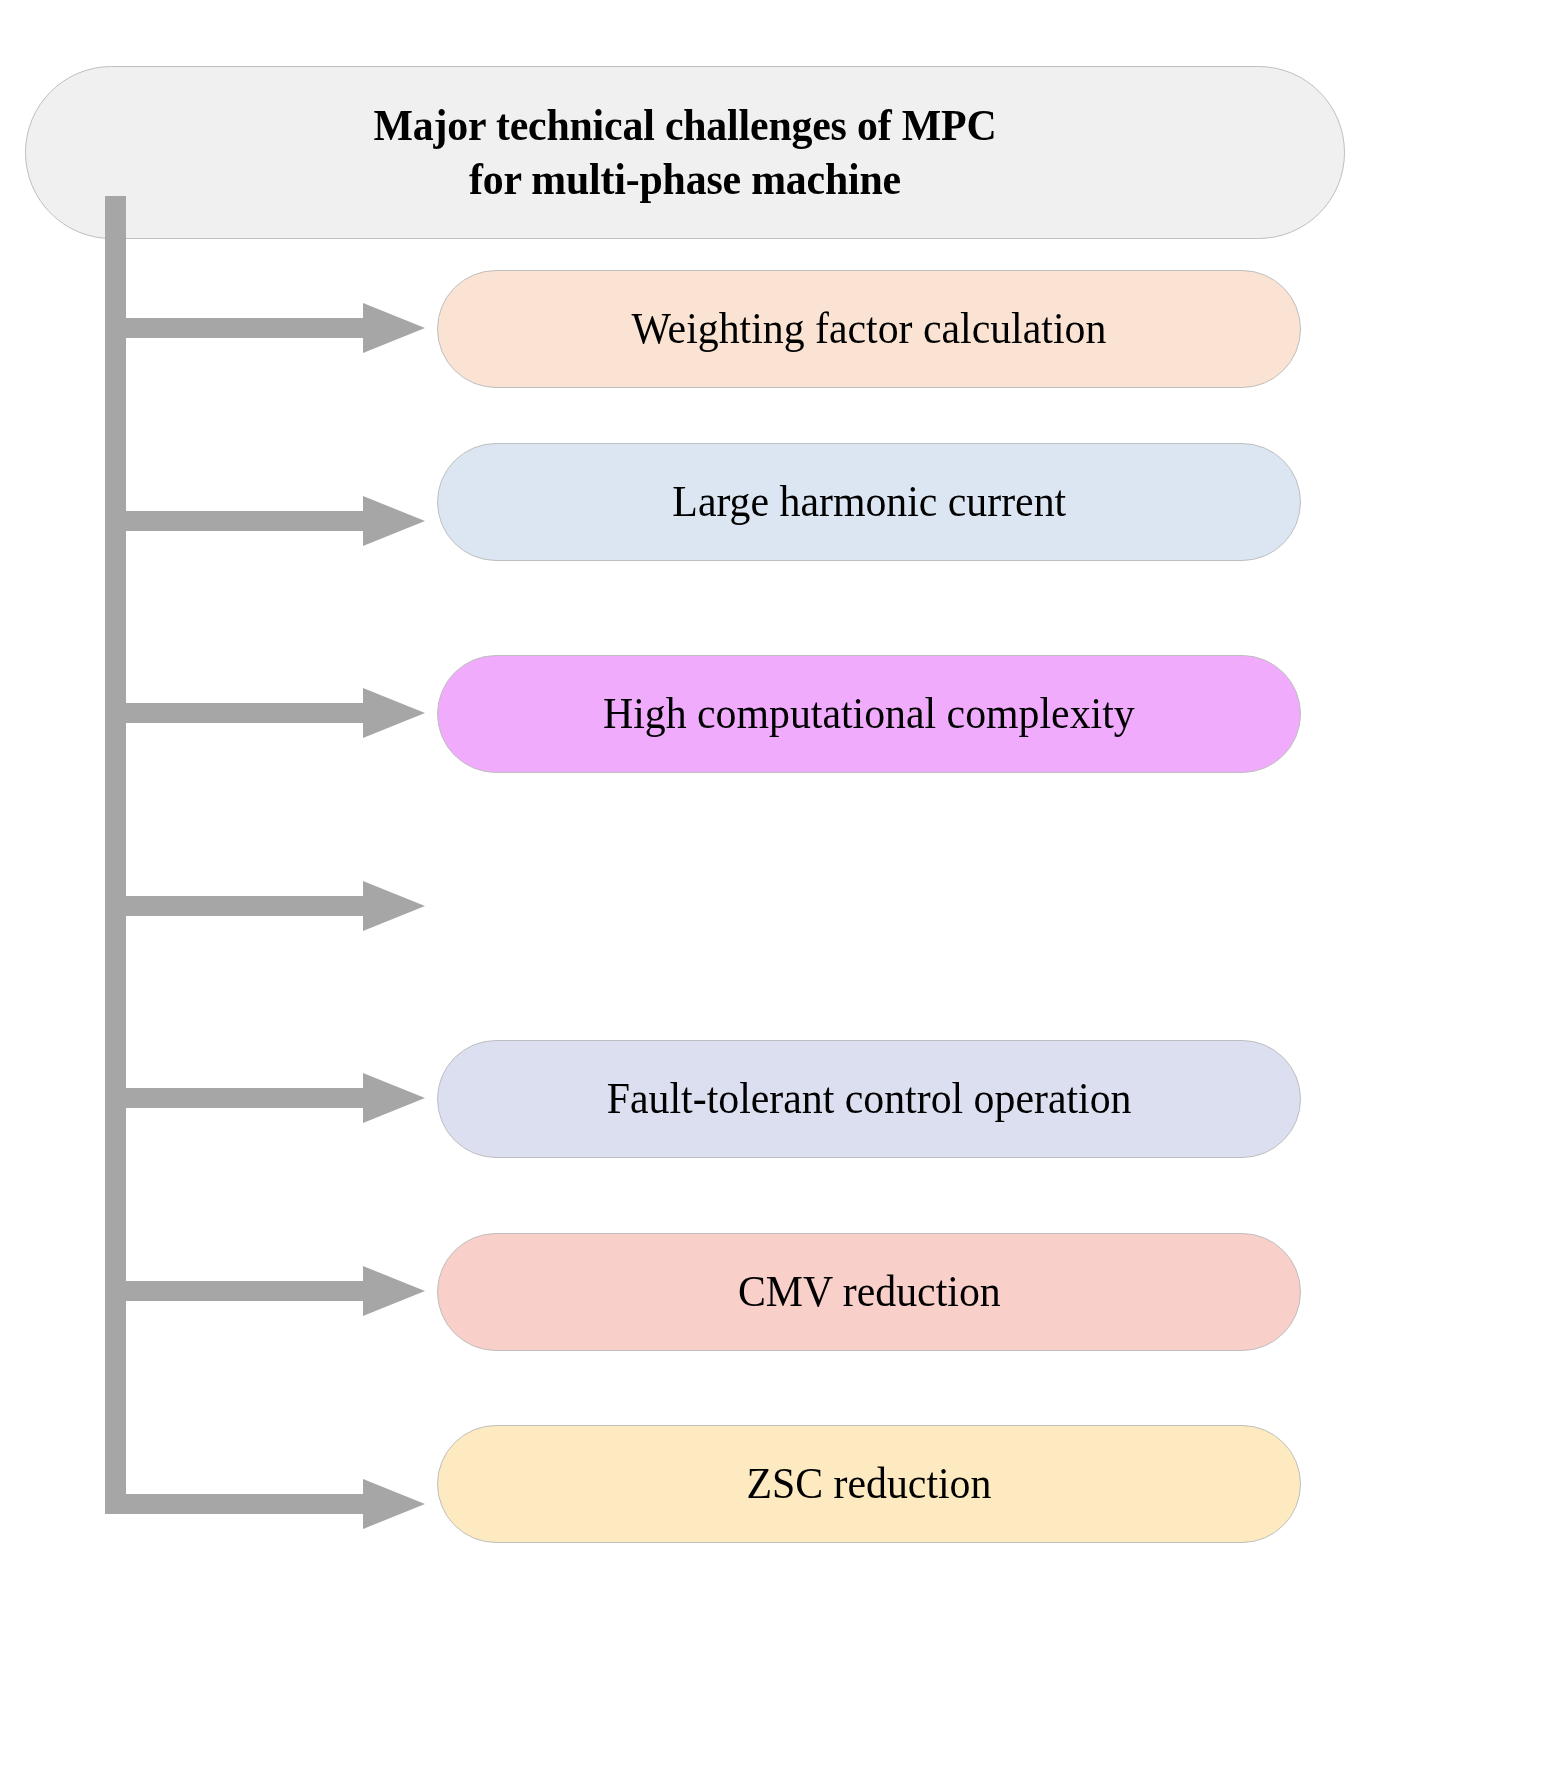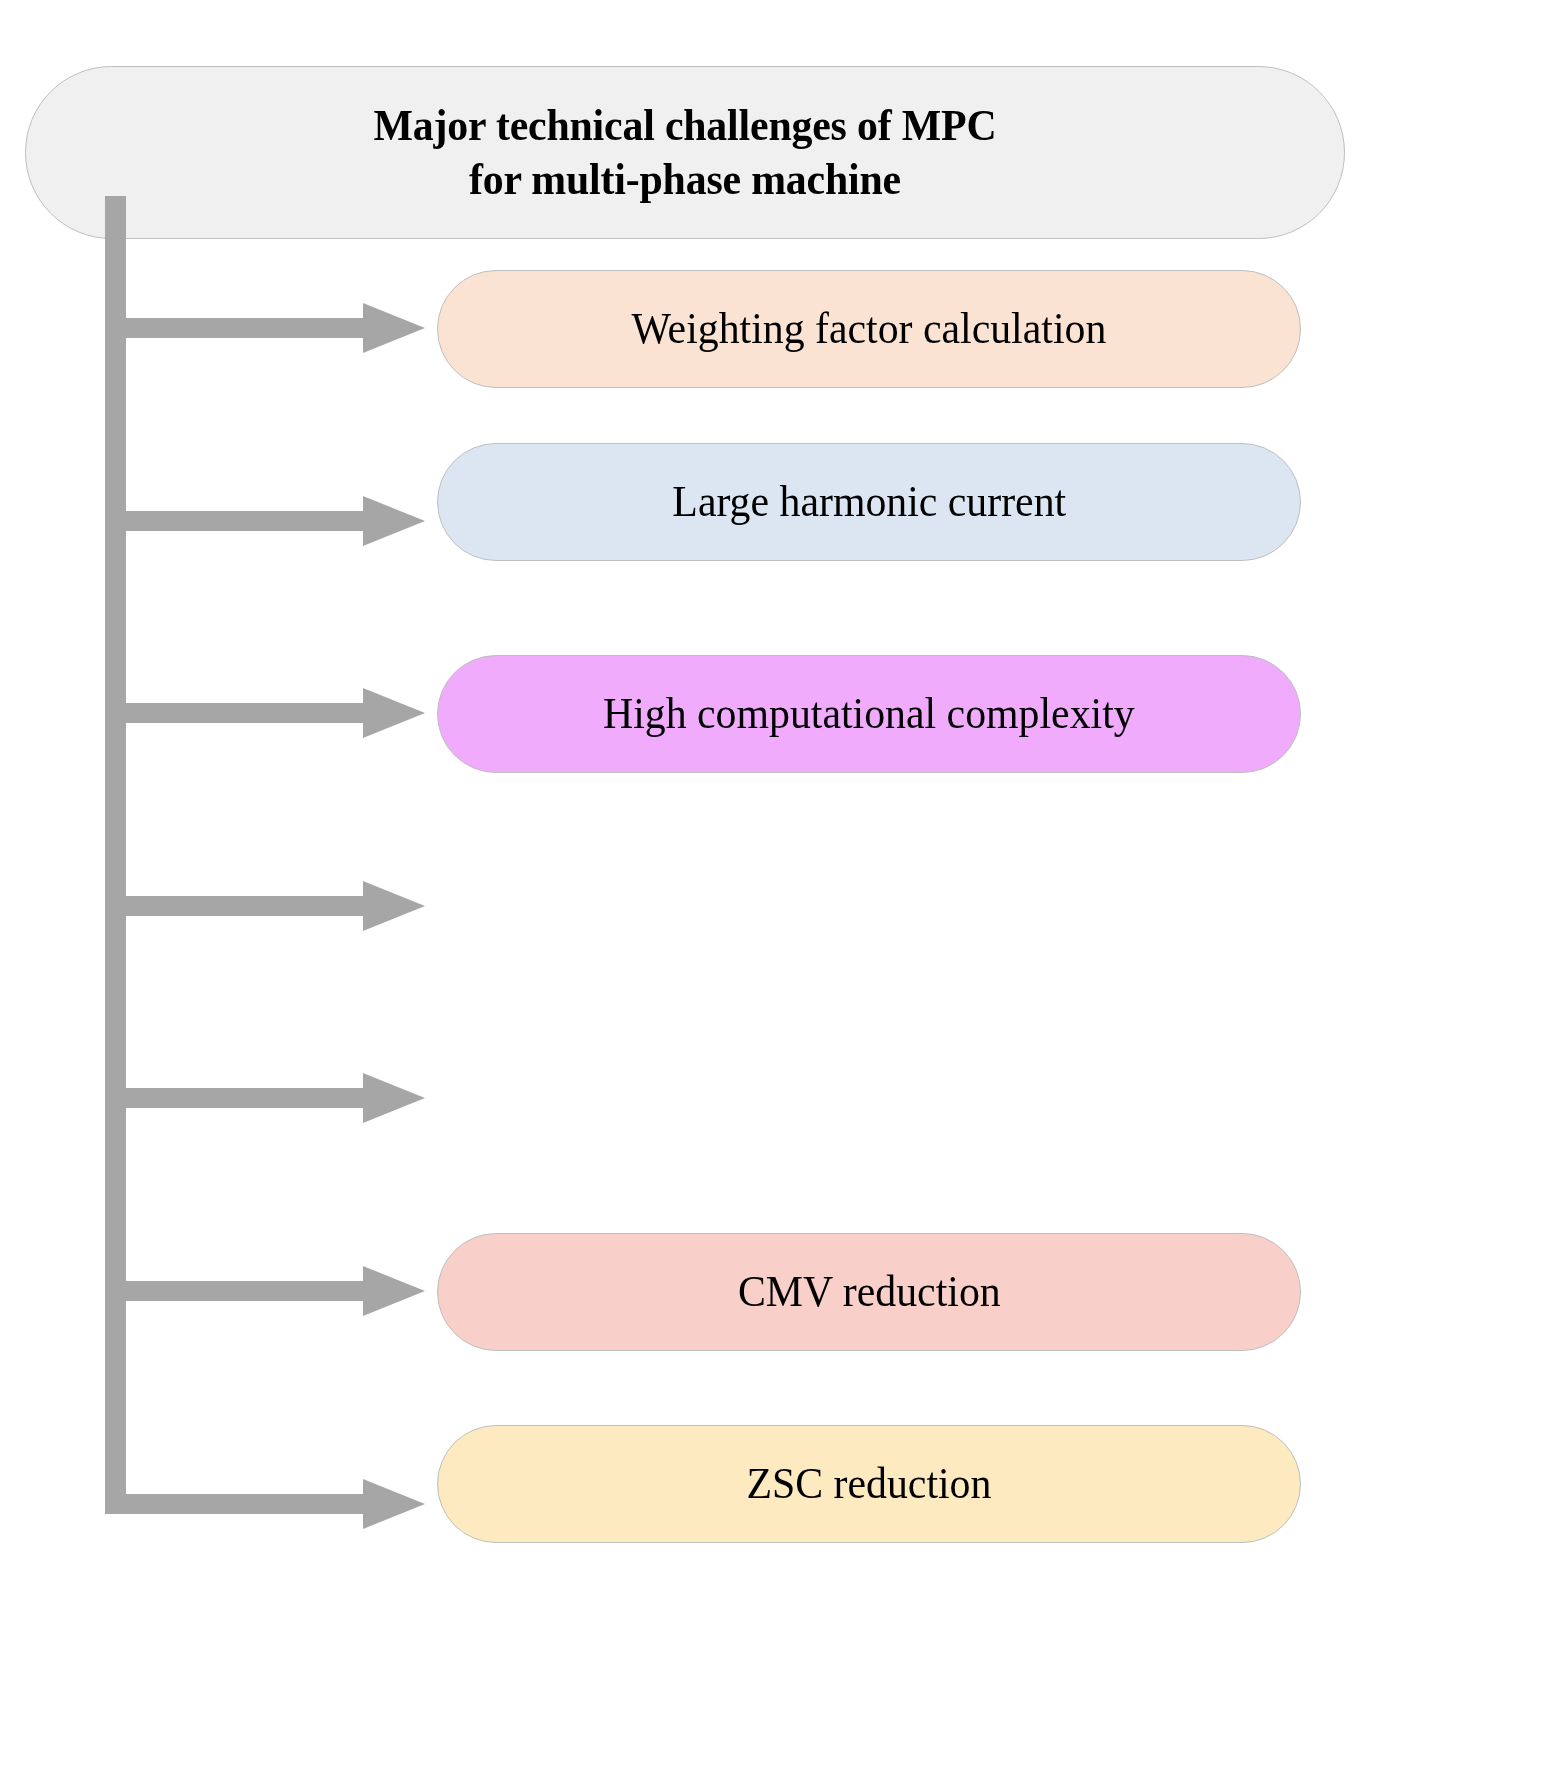--- a/index.html
+++ b/index.html
@@ -130,20 +130,23 @@
 
   <div class="leaf-node" style="top:443px;  background:#DCE6F2;">
     <span class="leaf-label">Large harmonic current</span>
   </div>
 
   <div class="leaf-node" style="top:655px;  background:#f0abfc;">
     <span class="leaf-label">High computational complexity</span>
   </div>
 
 
+  <div class="leaf-node" style="top:1040px; background:#DCDFF0;">
+    <span class="leaf-label">Fault-tolerant control operation</span>
+  </div>
 
   <div class="leaf-node" style="top:1425px; background:#FDEAC0;">
     <span class="leaf-label">ZSC reduction</span>
   </div>
 
   <div class="leaf-node" style="top:1233px; background:#F9CFC9;">
     <span class="leaf-label">CMV reduction</span>
   </div>
 
 </div>

